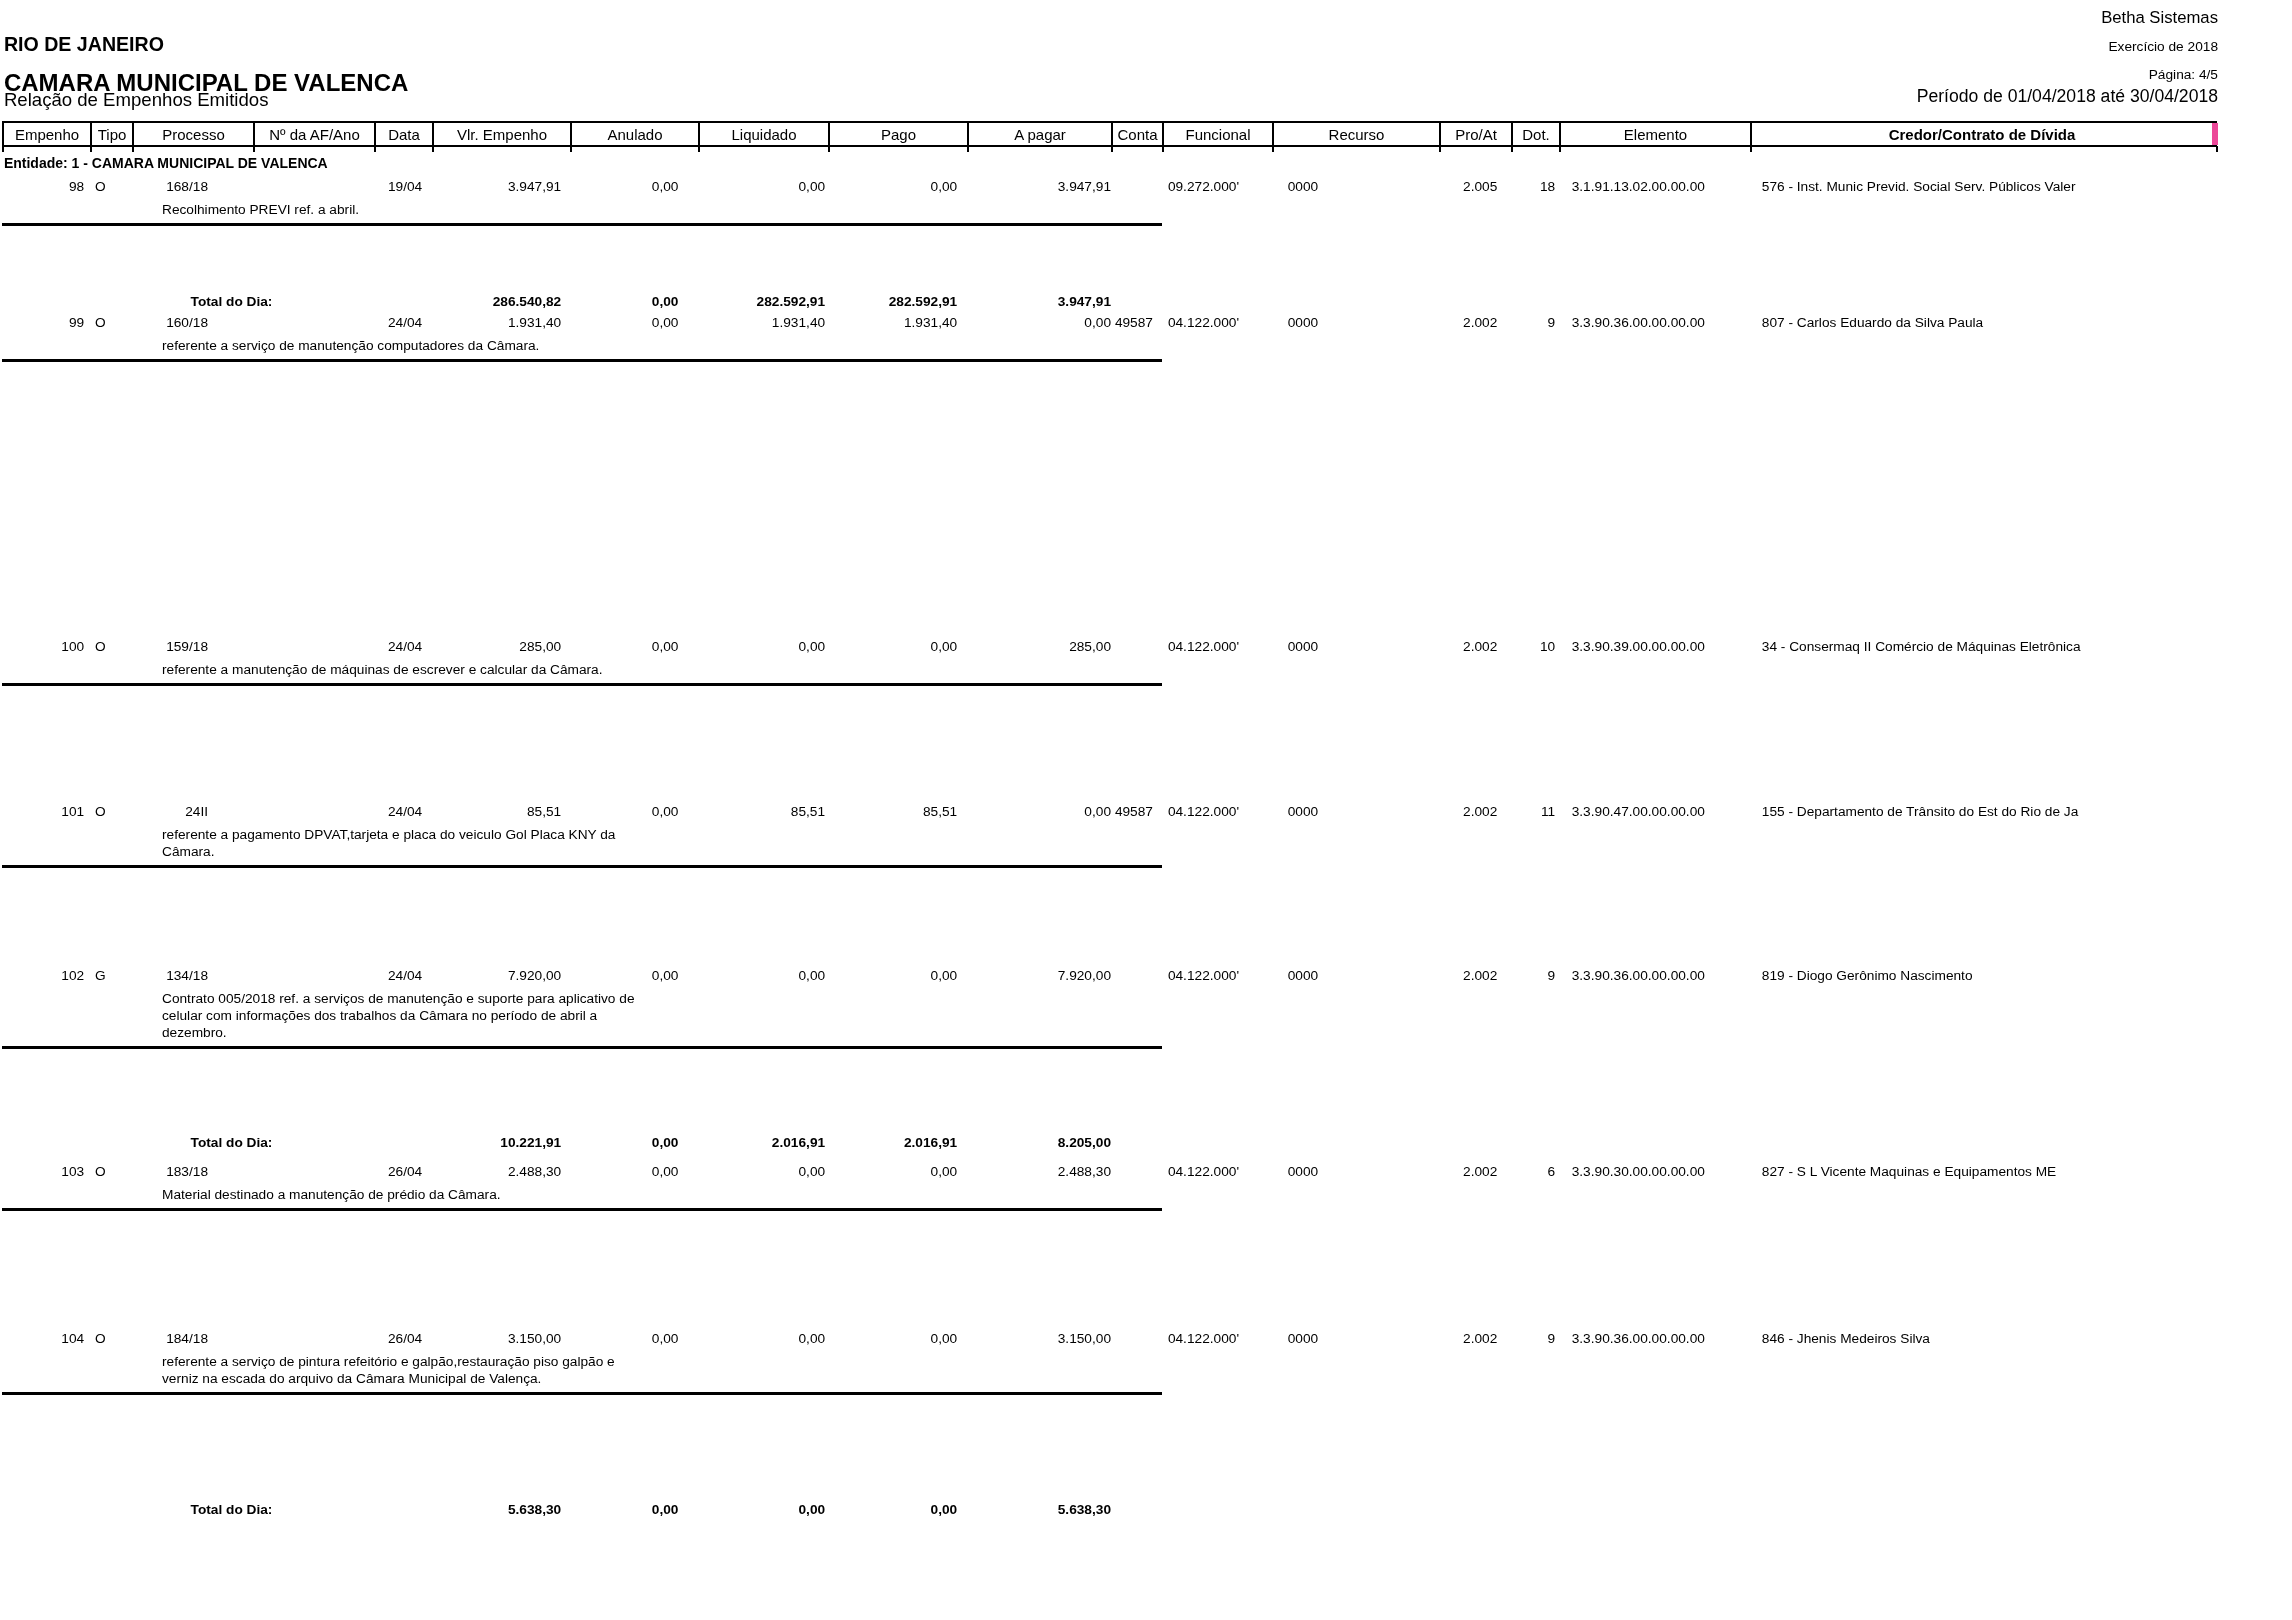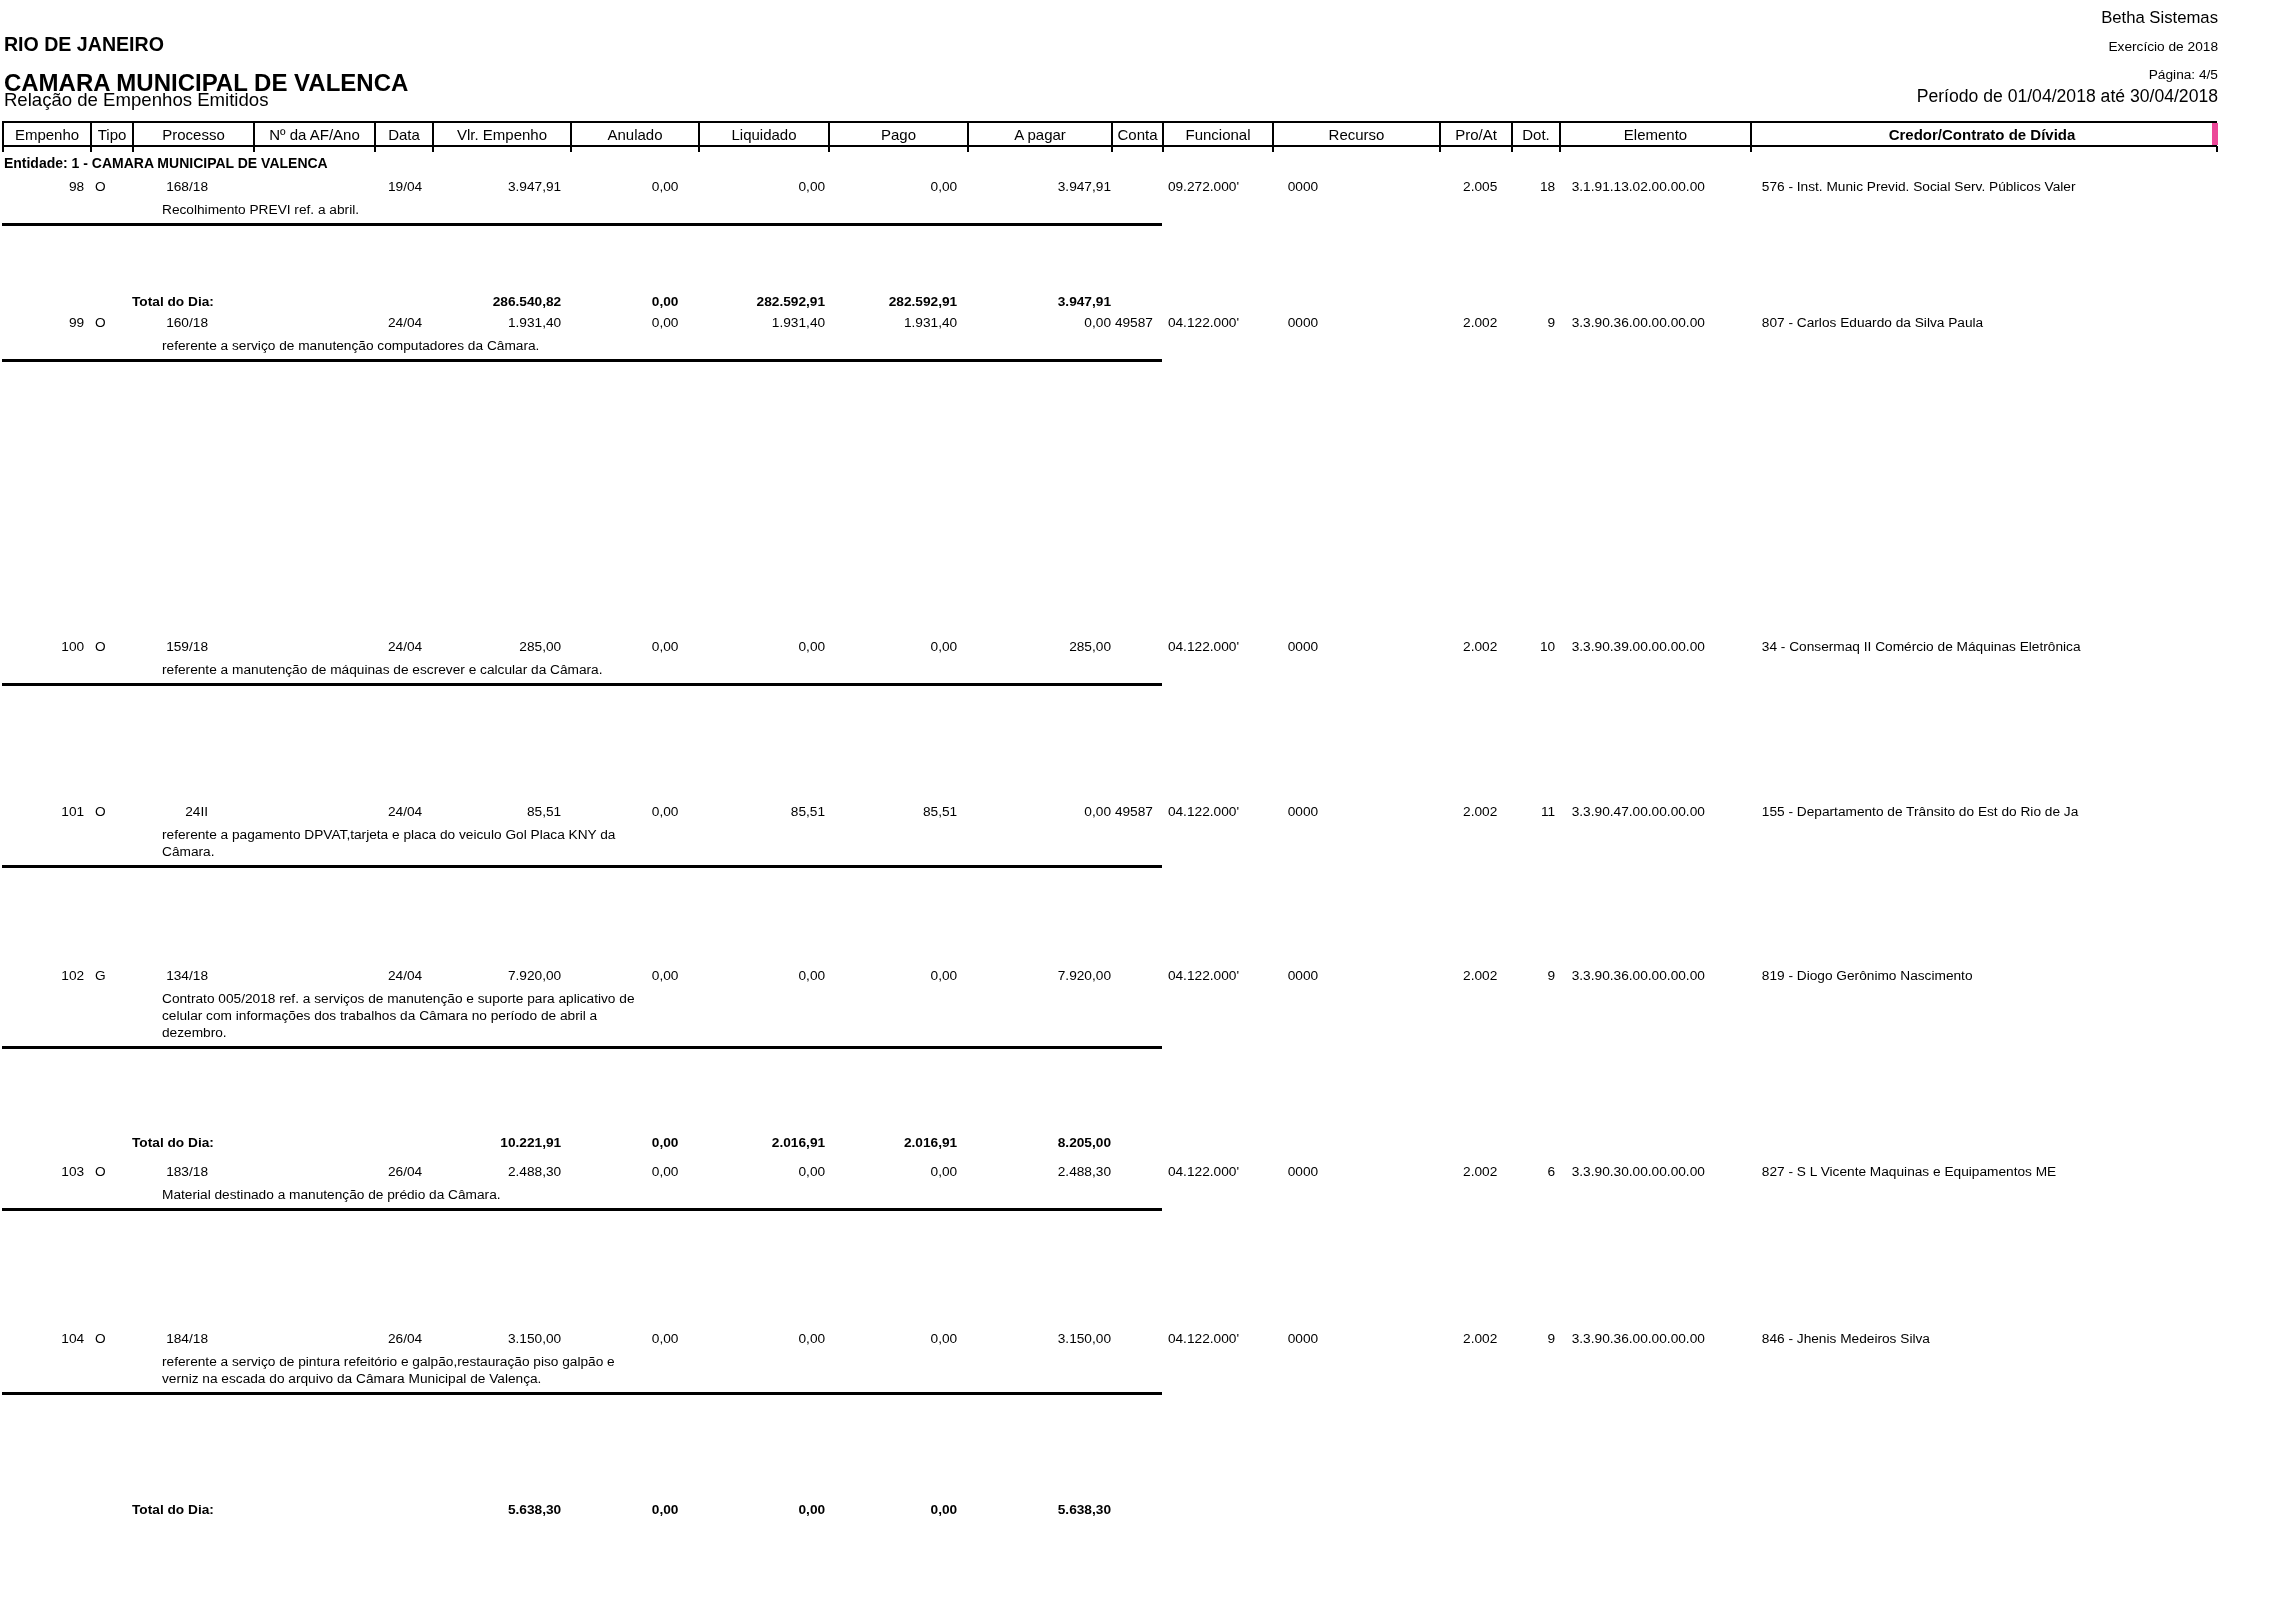--- a/index.html
+++ b/index.html
@@ -66,21 +66,21 @@
   .c-elem{padding-left:12.7px;}
   .c-cred{padding-left:11.8px;}
 
   .desc{
     margin-left:160px;margin-top:4.9px;max-width:588px;
     font-size:13.7px;line-height:17px;
   }
   .rule{margin-top:5.9px;width:1160px;height:2.9px;background:#000;}
 
   .total-line{font-weight:bold;}
-  .tl-label{grid-column:3 / span 2;text-align:left;padding-right:43px;}
+  .tl-label{grid-column:3 / span 2;text-align:center;padding-right:43px;}
 </style>
 </head>
 <body>
 
 <div id="page">
 
   <div class="hdr-right t-vendor">Betha Sistemas</div>
   <div class="hdr-left t-state">RIO DE JANEIRO</div>
   <div class="hdr-right t-exercise">Exercício de 2018</div>
   <div class="hdr-left t-entity">CAMARA MUNICIPAL DE VALENCA</div>

